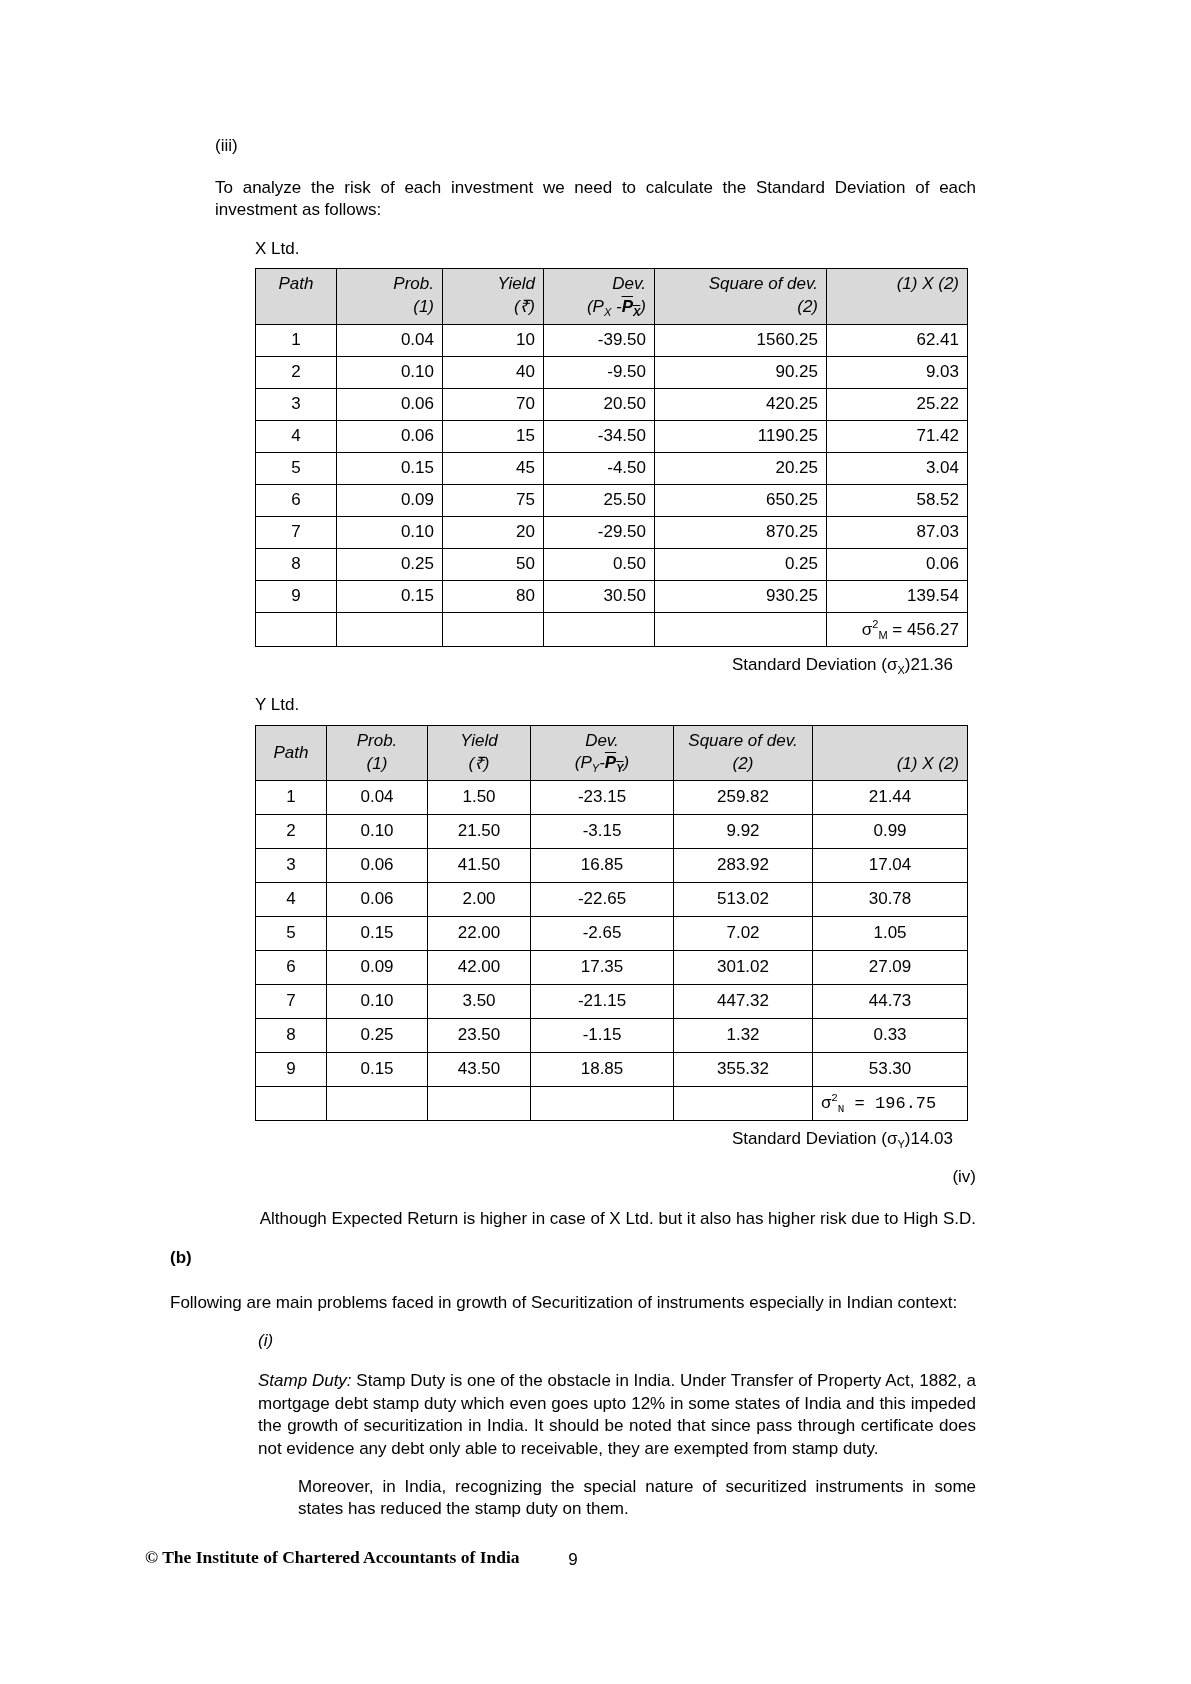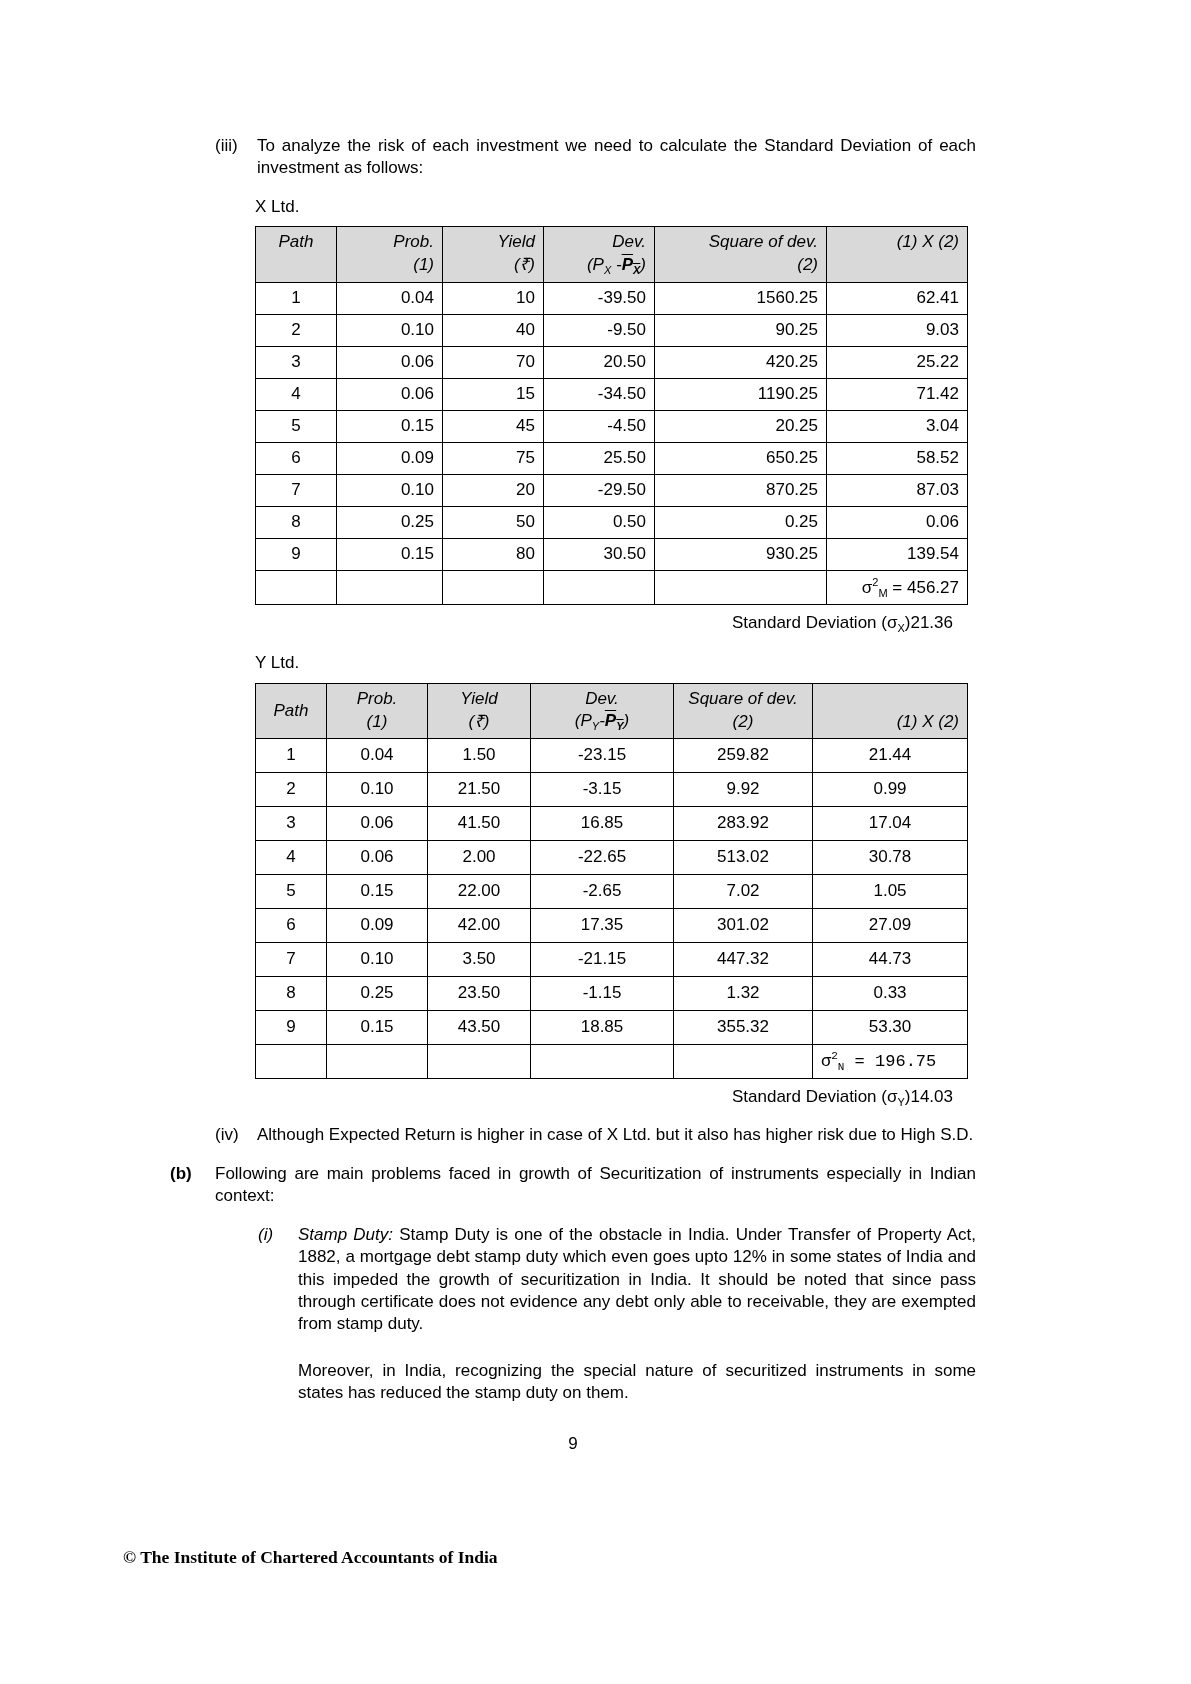--- a/index.html
+++ b/index.html
@@ -5,31 +5,31 @@
   html, body { margin: 0; padding: 0; background: #ffffff; }
   body {
     width: 1191px; height: 1684px;
     font-family: "Liberation Sans", sans-serif;
     color: #000; font-size: 17px; line-height: 1.32;
     position: relative; overflow: hidden;
   }
   .page { position: relative; width: 1191px; height: 1684px; background: #fff; }
   .content { position: absolute; left: 170px; top: 135px; width: 806px; }
 
-  .flex-para { display: flex; }
+  .flex-para { display: flex; flex-direction: column; }
   .plabel { flex: 0 0 42px; }
   .ptext { flex: 1; text-align: justify; }
 
   .para-iii { margin-left: 45px; }
-  .para-iv { margin-left: 45px; margin-top: 14px; }
+  .para-iv { margin-left: 45px; margin-top: 14px; align-items: flex-end; }
   .para-b { margin-top: 16px; }
   .para-b .plabel { flex: 0 0 45px; font-weight: bold; }
   .para-i { margin-left: 88px; margin-top: 16px; }
   .para-i .plabel { flex: 0 0 40px; }
-  .para-more { margin-left: 128px; margin-top: 24px; text-align: justify; width: 678px; }
+  .para-more { margin-left: 128px; margin-top: 16px; text-align: justify; width: 678px; }
   .italic { font-style: italic; }
 
   .ltd-title { margin: 16px 0 8px 85px; }
 
   table { border-collapse: collapse; table-layout: fixed; width: 706px; margin-left: 85px; }
   th, td { border: 1px solid #000; overflow: hidden; }
   th {
     background: #d9d9d9; font-style: italic; font-weight: normal;
     padding: 4px 8px; vertical-align: top;
   }
@@ -64,21 +64,21 @@
   .tbl-y td { text-align: center; height: 25px; }
   .tbl-y tfoot td { height: 25px; }
   .tbl-y tfoot .variance { text-align: left; font-family: Liberation Mono, monospace; }
 
   .sd-line { display: flex; justify-content: flex-end; width: 706px; margin: 7px 0 7px 85px; }
   .sd-line .sd-value { padding-right: 8px; }
 
   .page-number { text-align: center; margin-top: 28px; }
 
   .footer {
-    position: absolute; left: 123px; top: 1546px;
+    position: absolute; left: 145px; top: 1546px;
     font-family: "Liberation Serif", serif; font-weight: bold; font-size: 17.5px;
   }
 </style>
 </head>
 <body>
 
 <div class="page">
   <div class="content">
 
     <div class="flex-para para-iii">

